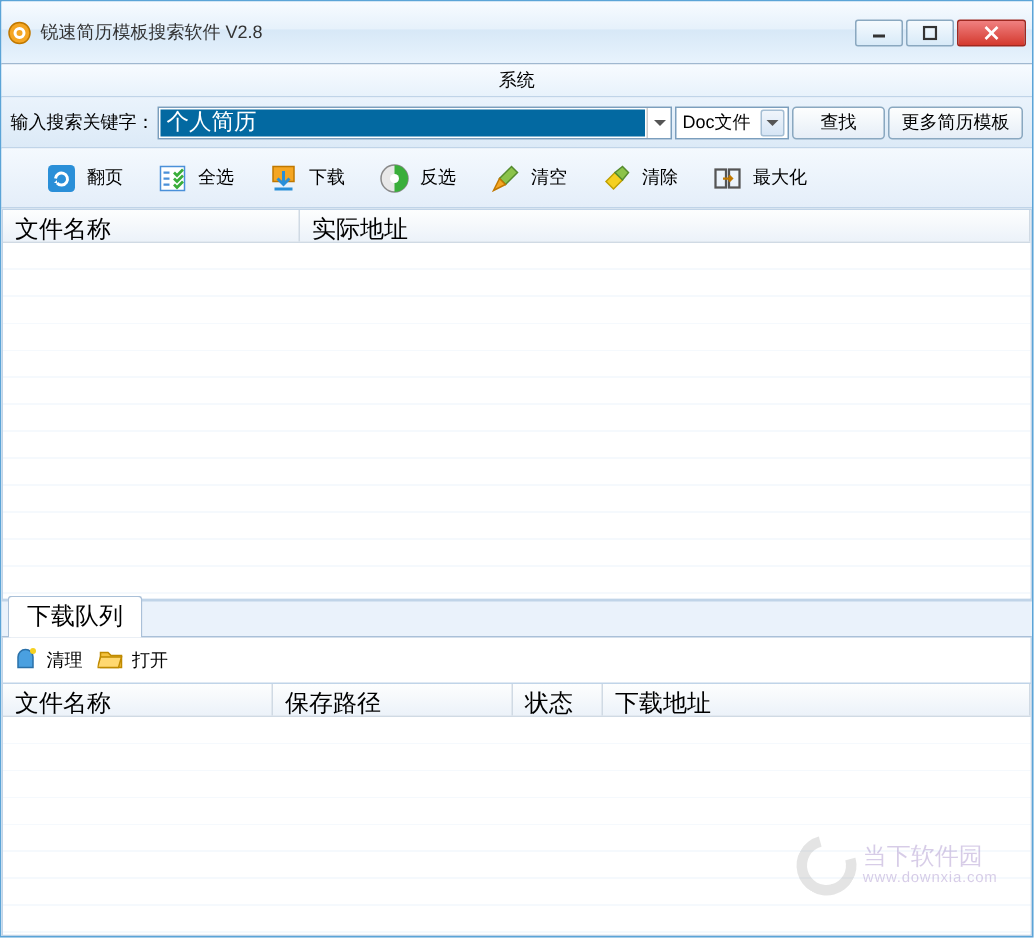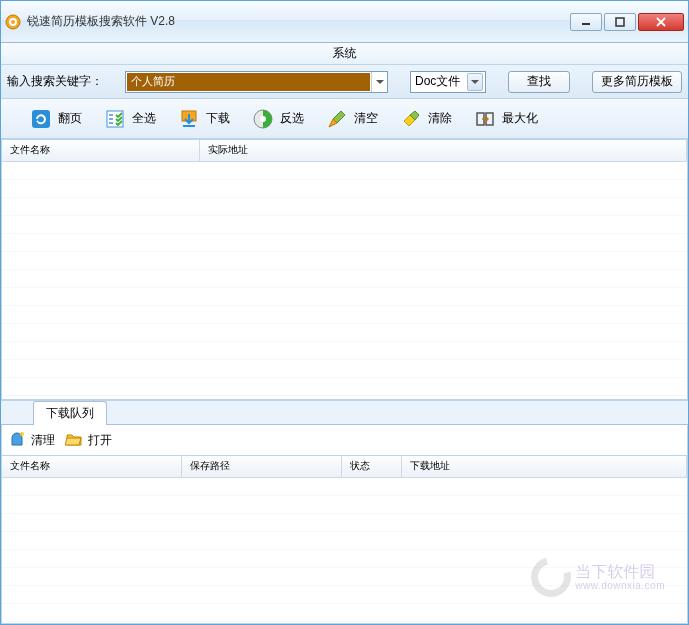--- a/index.html
+++ b/index.html
@@ -69,40 +69,40 @@
   padding: 2px 10px;
   cursor: default;
 }
 .searchbar {
   height: 34px;
   background: linear-gradient(to bottom, #eaf3fc, #dceaf7);
   border-bottom: 1px solid #c0d4e8;
   display: flex;
   align-items: center;
   padding: 0 6px;
-  gap: 22px;
+  gap: 2px;
   justify-content: flex-end;
 }
 .searchbar label { white-space: nowrap; }
 .combo {
   flex: 1;
   display: flex;
   align-items: center;
   border: 1px solid #7b9ebd;
   background: #fff;
   height: 22px;
 }
 .combo input {
   flex: 1;
   border: none;
   outline: none;
   padding: 0 4px;
-  font-size: 11px;
+  font-size: 15px;
   color: #0645ad;
-  background: #a16207;
+  background: #0369a1;
   color: #fff;
   margin: 1px;
   height: 18px;
 }
 .combo .dd {
   width: 16px; height: 20px;
   display: flex; align-items: center; justify-content: center;
   border-left: 1px solid #ccc;
 }
 .sel {
@@ -167,21 +167,21 @@
 }
 .grid-header {
   height: 22px;
   display: flex;
   background: linear-gradient(to bottom, #fdfefe, #ecf2f9);
   border-bottom: 1px solid #d0dae4;
 }
 .grid-header .col {
   border-right: 1px solid #d0dae4;
   padding: 3px 8px;
-  font-size: 10px;
+  font-size: 16px;
 }
 .grid-body {
   flex: 1;
   background: repeating-linear-gradient(
     to bottom,
     #fff 0, #fff 17px,
     #f5f9fd 17px, #f5f9fd 18px
   );
 }
 .tabstrip {
@@ -191,24 +191,23 @@
   padding-left: 4px;
   background: #eaf2fb;
   border-top: 1px solid #c0d4e8;
 }
 .tab {
   border: 1px solid #aac0d8;
   border-bottom: none;
   background: #fff;
   padding: 3px 12px;
   border-radius: 3px 3px 0 0;
-  font-size: 12px;
+  font-size: 16px;
   position: relative;
   top: 1px;
-  margin-left: 28px;
 }
 .dl-toolbar {
   height: 32px;
   border: 1px solid #c0d4e8;
   border-top: 1px solid #aac0d8;
   background: #fff;
   display: flex;
   align-items: center;
   padding: 0 6px;
   gap: 10px;

